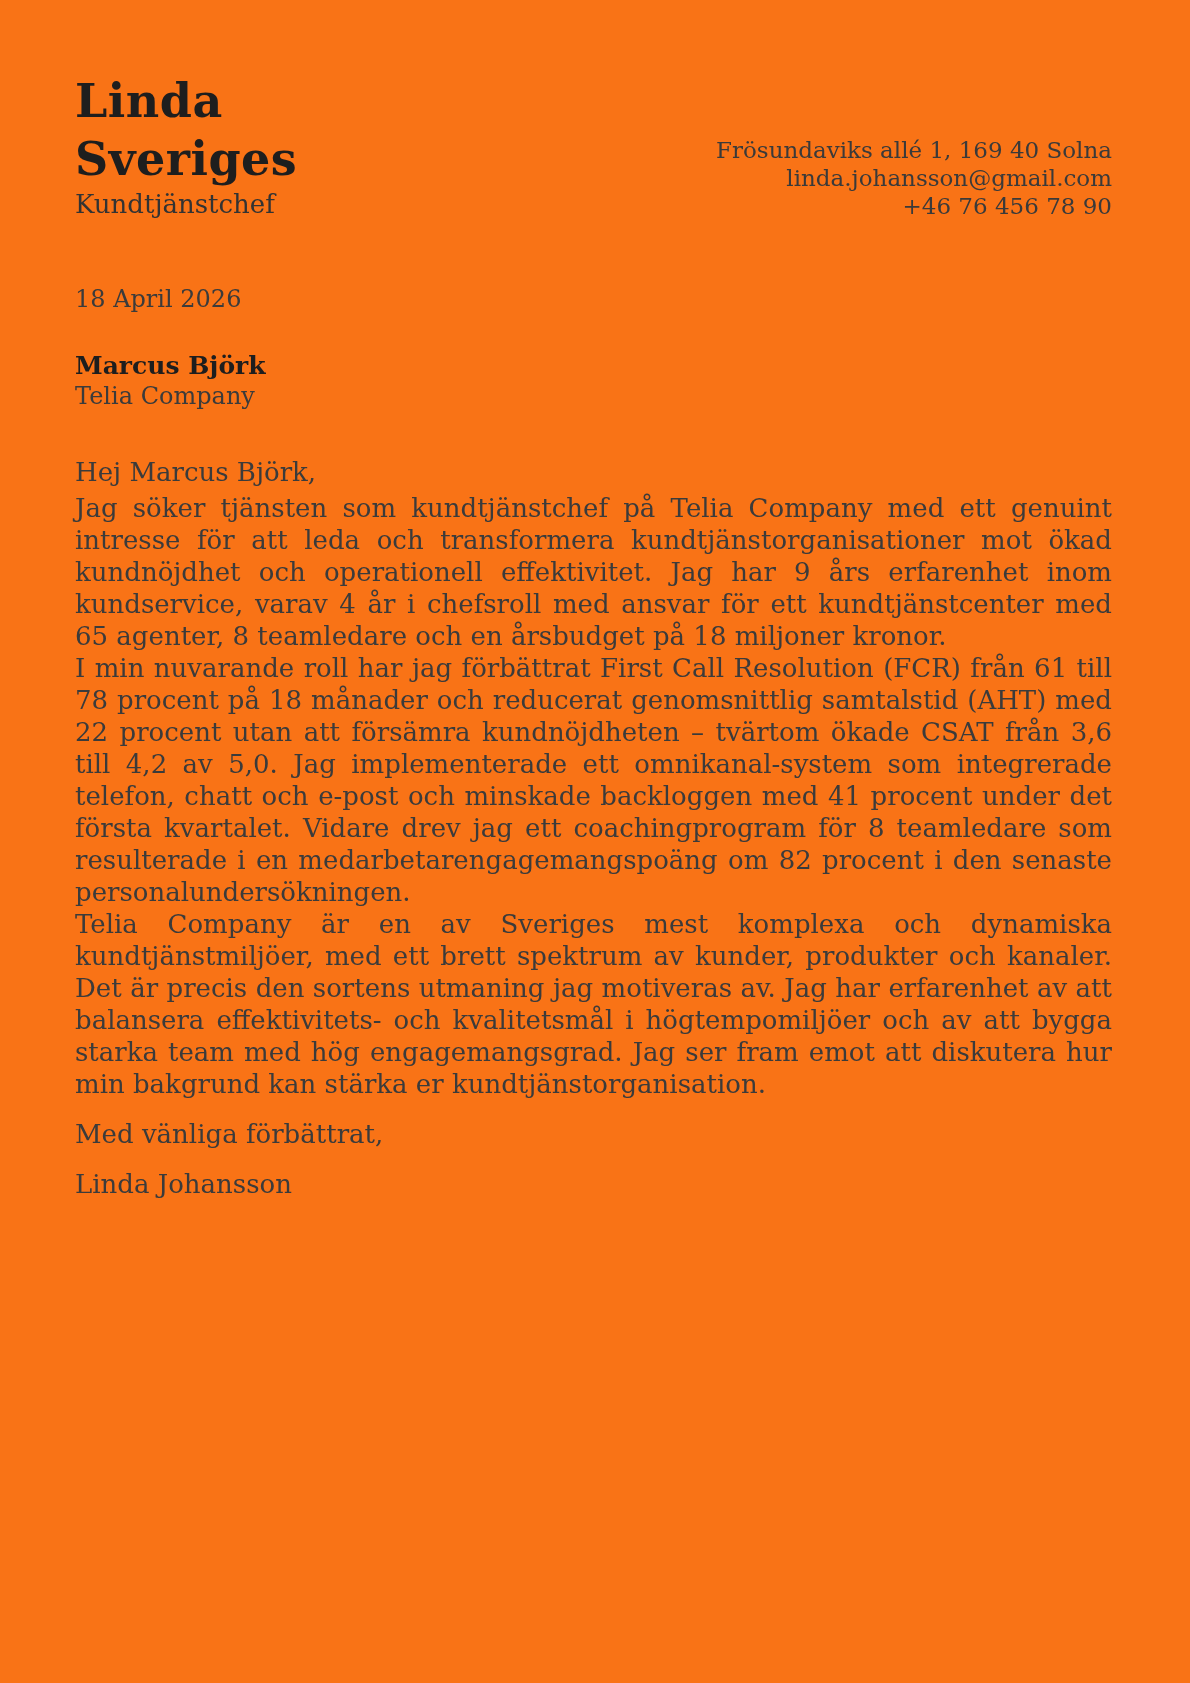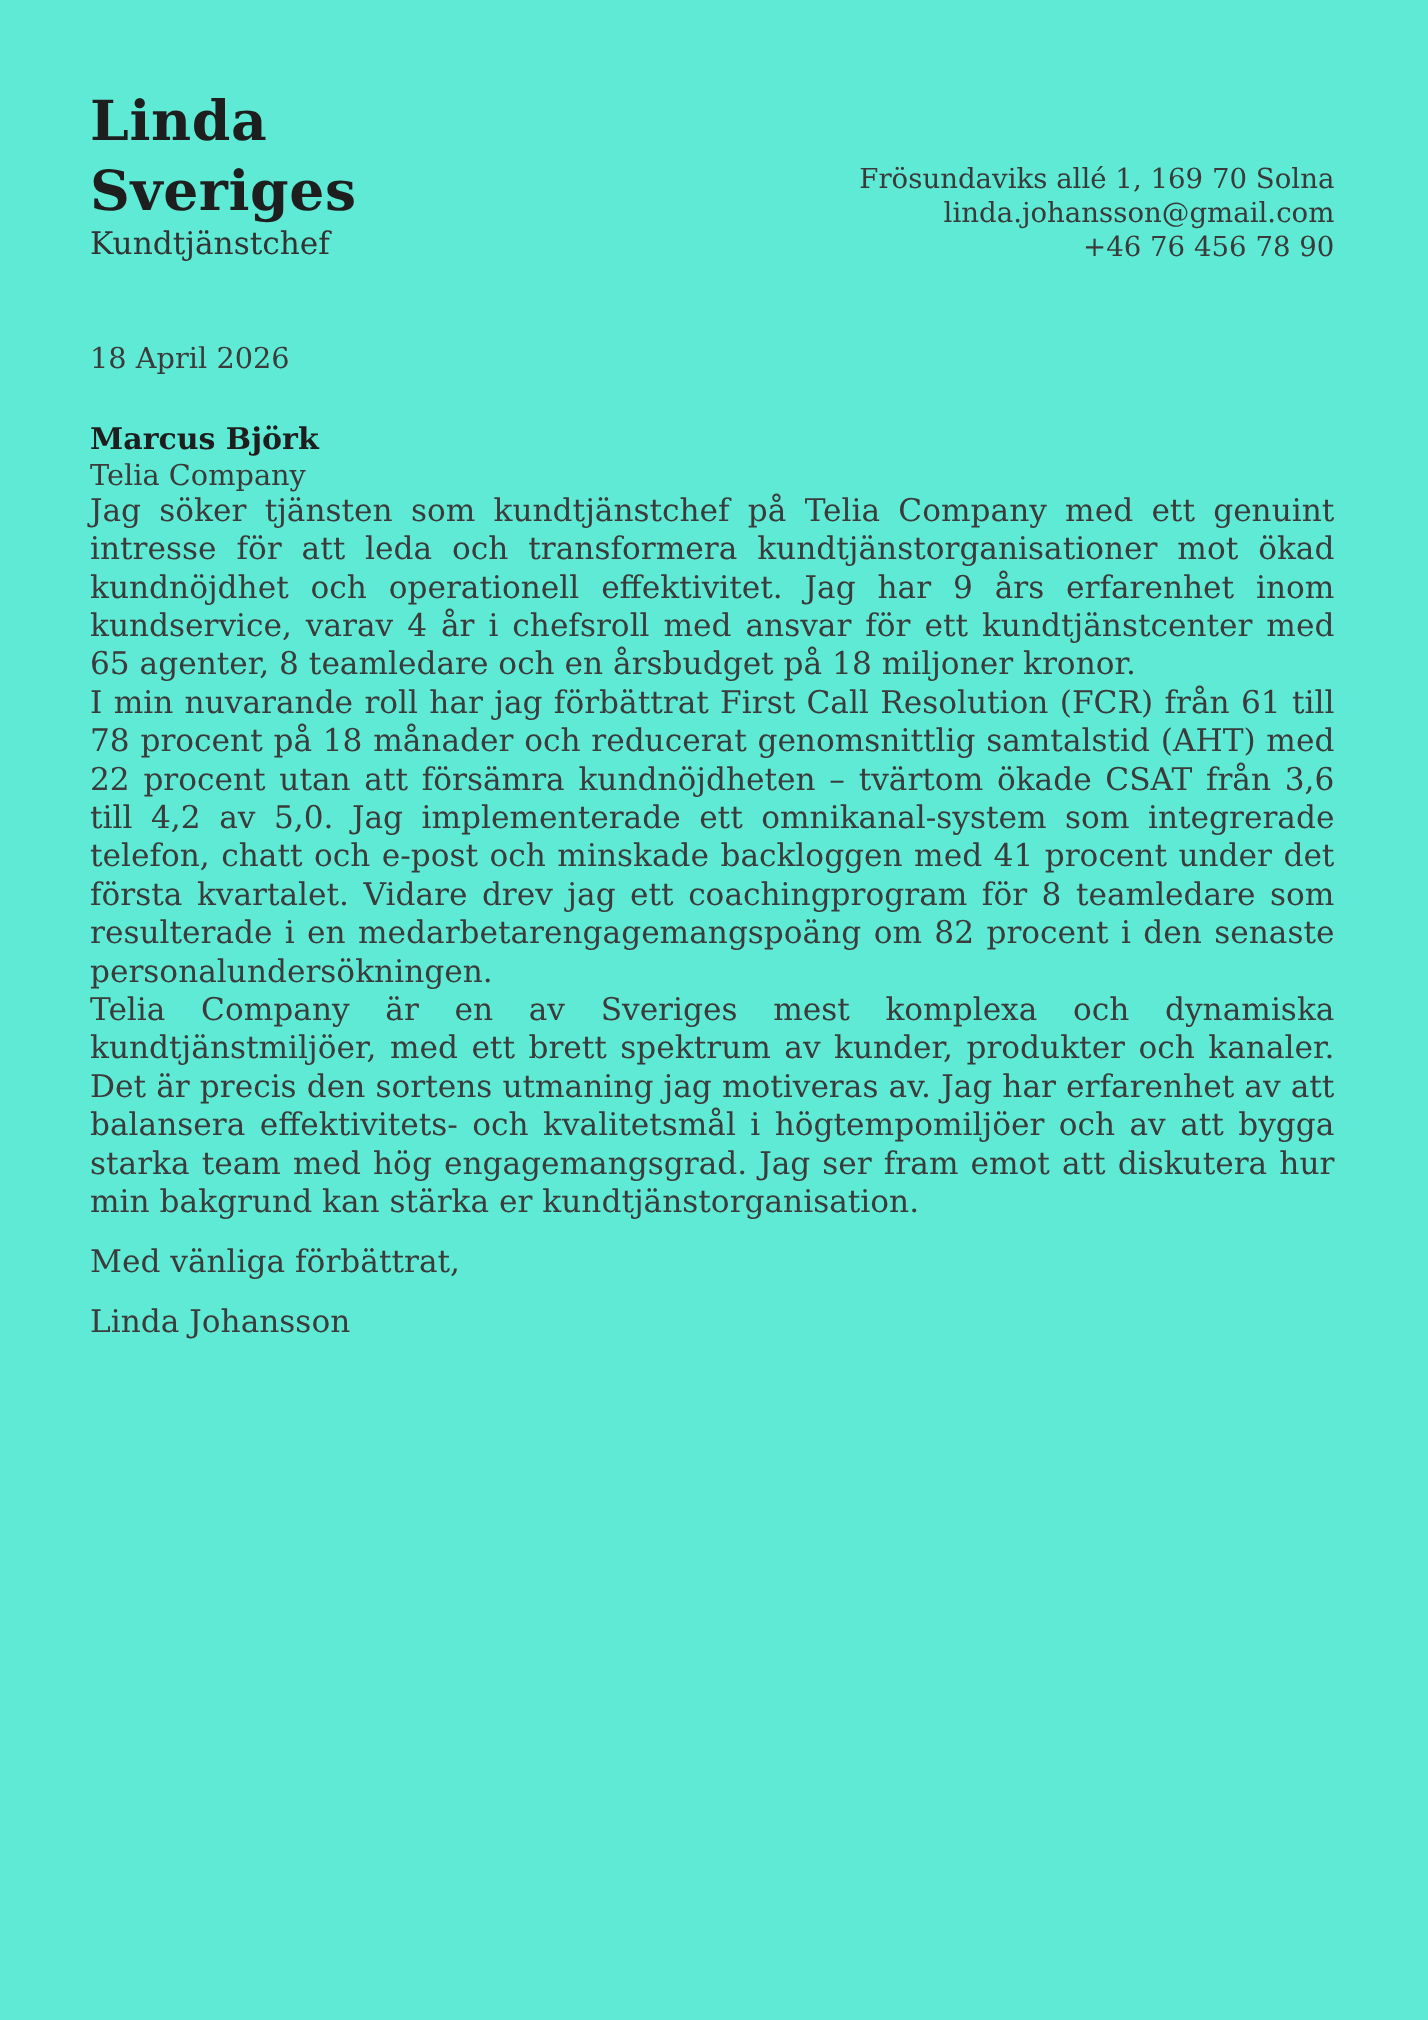--- a/index.html
+++ b/index.html
@@ -1,20 +1,20 @@
 <!DOCTYPE html>
 <html><head>
 <meta charset="utf-8">
 <style>
   * { margin: 0; padding: 0; box-sizing: border-box; }
   html, body { background: #e8e8e8; }
   .page {
     width: 1190px;
     height: 1683px;
-    background: #5eead4;
+    background: #f97316;
     margin: 0 auto;
     position: relative;
     font-family: "DejaVu Serif", "Liberation Serif", serif;
     color: #3b3b3b;
     overflow: hidden;
   }
   .content {
     padding: 72px 78px 0 75px;
   }
   
@@ -91,33 +91,34 @@
 
     <div class="header">
       <div class="identity">
         <div class="name">
           <div>Linda</div>
           <div>Sveriges</div>
         </div>
         <div class="job-title">Kundtjänstchef</div>
       </div>
       <div class="contact">
-        <div>Frösundaviks allé 1, 169 70 Solna</div>
+        <div>Frösundaviks allé 1, 169 40 Solna</div>
         <div>linda.johansson@gmail.com</div>
         <div>+46 76 456 78 90</div>
       </div>
     </div>
 
     <div class="date-line">18 April 2026</div>
 
     <div class="recipient">
       <div class="recipient-name">Marcus Björk</div>
       <div class="recipient-company">Telia Company</div>
     </div>
 
+    <div class="salutation">Hej Marcus Björk,</div>
 
     <p class="body-paragraph">Jag söker tjänsten som kundtjänstchef på Telia Company med ett genuint intresse för att leda och transformera kundtjänstorganisationer mot ökad kundnöjdhet och operationell effektivitet. Jag har 9 års erfarenhet inom kundservice, varav 4 år i chefsroll med ansvar för ett kundtjänstcenter med 65 agenter, 8 teamledare och en årsbudget på 18 miljoner kronor.</p>
     <p class="body-paragraph">I min nuvarande roll har jag förbättrat First Call Resolution (FCR) från 61 till 78 procent på 18 månader och reducerat genomsnittlig samtalstid (AHT) med 22 procent utan att försämra kundnöjdheten – tvärtom ökade CSAT från 3,6 till 4,2 av 5,0. Jag implementerade ett omnikanal-system som integrerade telefon, chatt och e-post och minskade backloggen med 41 procent under det första kvartalet. Vidare drev jag ett coachingprogram för 8 teamledare som resulterade i en medarbetarengagemangspoäng om 82 procent i den senaste personalundersökningen.</p>
     <p class="body-paragraph">Telia Company är en av Sveriges mest komplexa och dynamiska kundtjänstmiljöer, med ett brett spektrum av kunder, produkter och kanaler. Det är precis den sortens utmaning jag motiveras av. Jag har erfarenhet av att balansera effektivitets- och kvalitetsmål i högtempomiljöer och av att bygga starka team med hög engagemangsgrad. Jag ser fram emot att diskutera hur min bakgrund kan stärka er kundtjänstorganisation.</p>
 
     <div class="closing">Med vänliga förbättrat,</div>
     <div class="signature">Linda Johansson</div>
 
   </div>
 </div>

